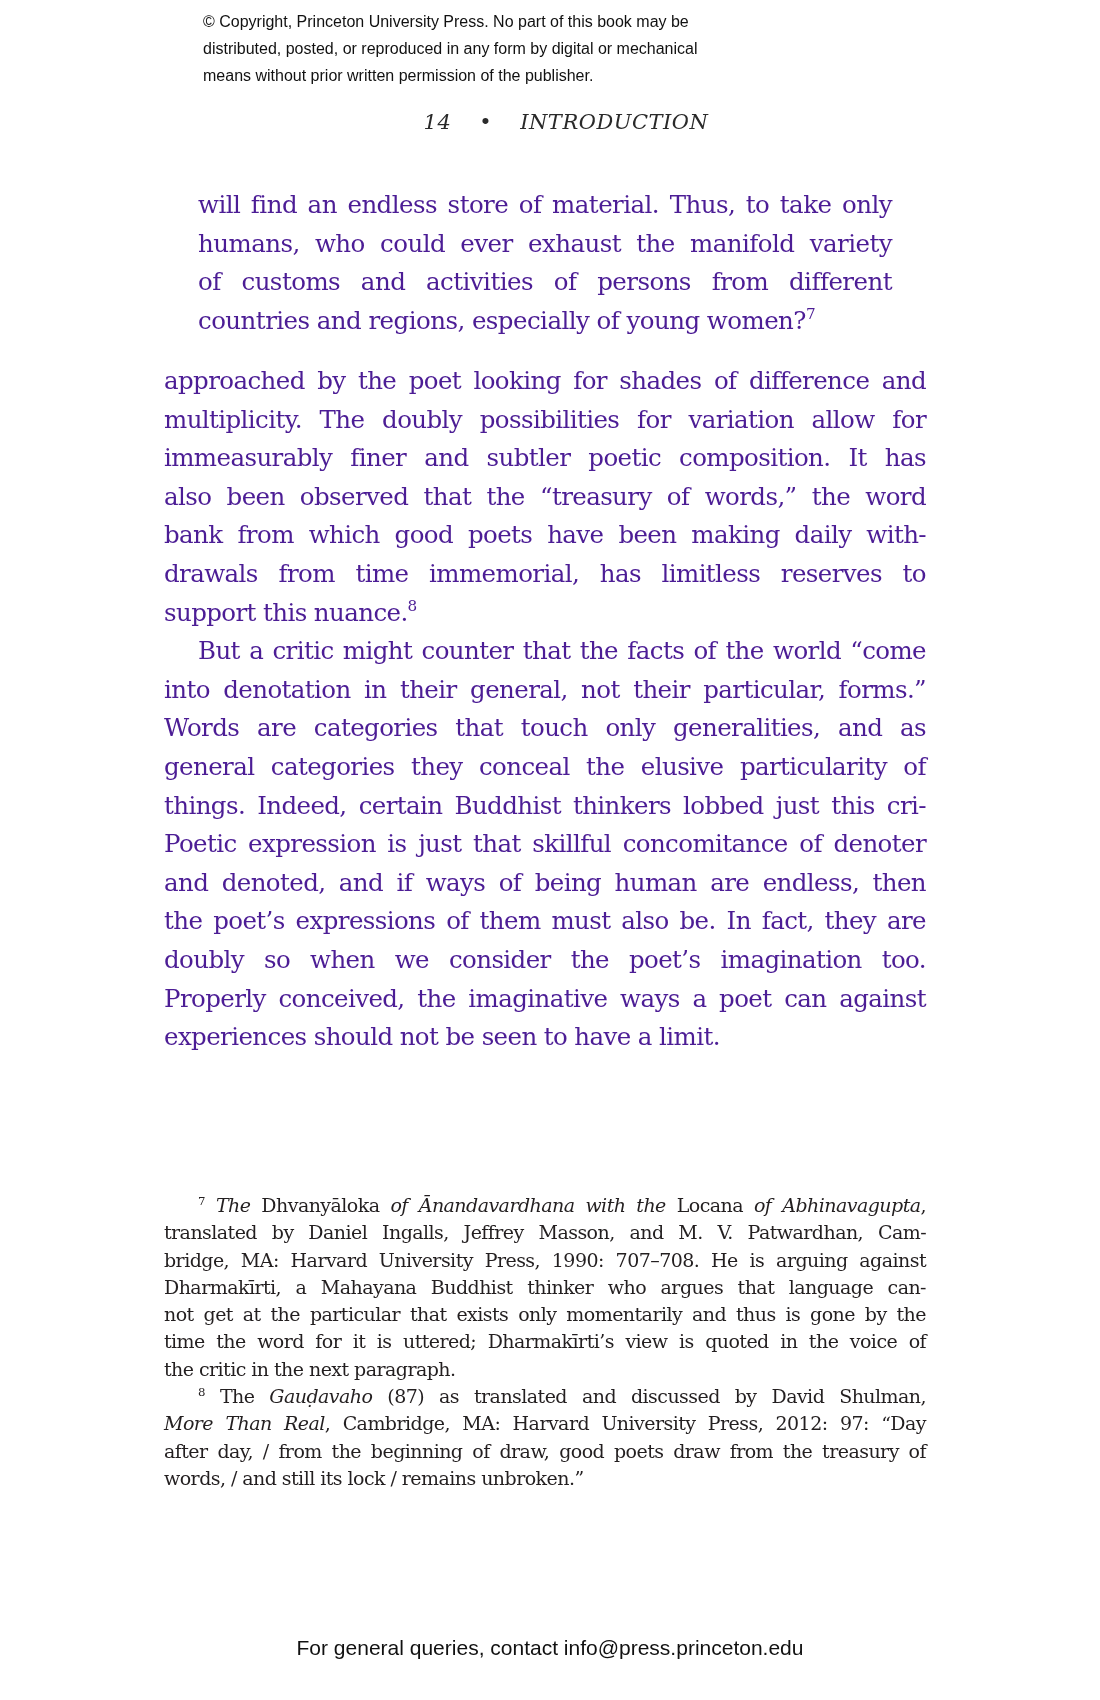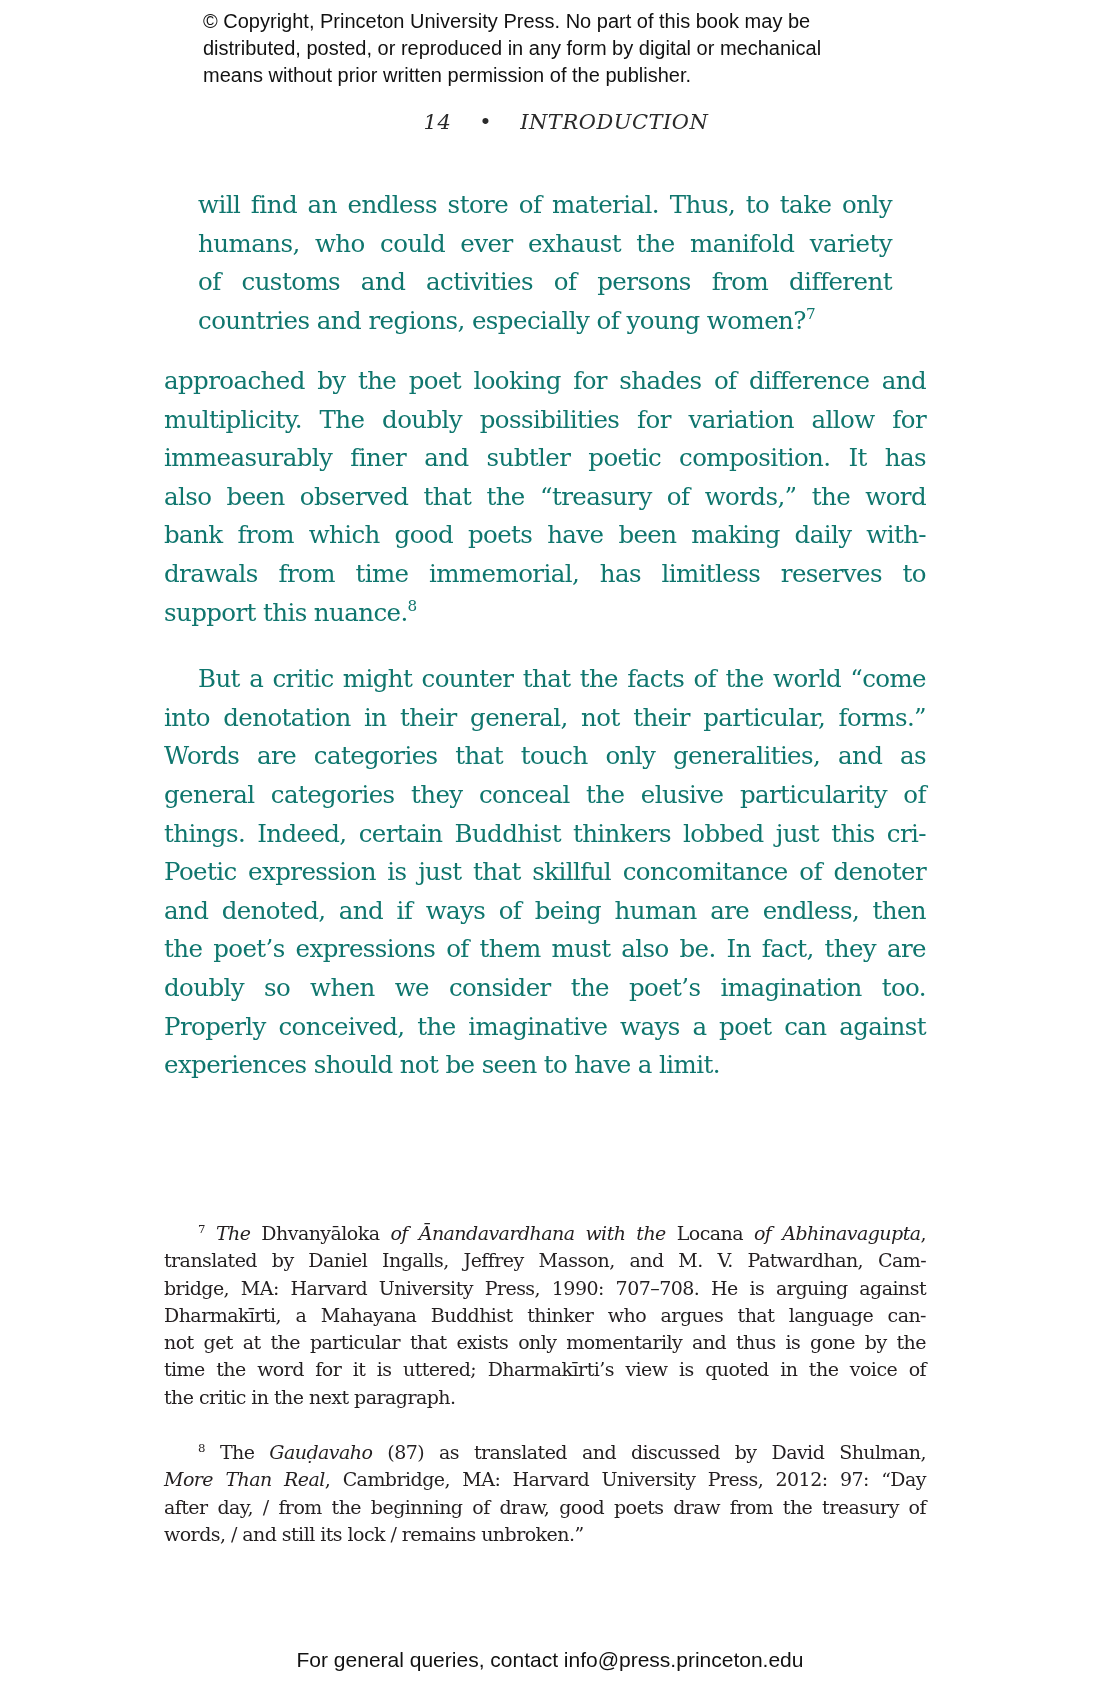--- a/index.html
+++ b/index.html
@@ -13,21 +13,21 @@
     position: relative;
     overflow: hidden;
     color: #231f20;
   }
   .notice {
     position: absolute;
     left: 203px;
     top: 8px;
     width: 700px;
     font-family: "Liberation Sans", sans-serif;
-    font-size: 20px;
+    font-size: 16px;
     line-height: 27px;
     color: #111111;
   }
   .notice div { white-space: nowrap; }
   .running-head {
     position: absolute;
     left: 16px;
     top: 110px;
     width: 1100px;
     text-align: center;
@@ -38,21 +38,21 @@
     color: #2a2a2a;
   }
   .running-head .bullet {
     display: inline-block;
     margin: 0 28px;
     font-style: normal;
   }
   .body-text {
     font-family: "DejaVu Serif", serif;
     font-size: 24px;
-    color: #0f766e;
+    color: #4c1d95;
   }
   .line {
     display: block;
     white-space: nowrap;
     text-align: justify;
     text-align-last: justify;
   }
   .line.last {
     text-align-last: left;
   }
@@ -67,21 +67,21 @@
   }
   .main {
     position: absolute;
     left: 164px;
     top: 362px;
     width: 762px;
     line-height: 38.6px;
     font-size: 24.5px;
     letter-spacing: -0.6px;
   }
-  .indent { padding-left: 34px; margin-top: 28px; }
+  .indent { padding-left: 34px; }
   sup {
     font-size: 0.62em;
     vertical-align: 0;
     position: relative;
     top: -0.6em;
     line-height: 0;
   }
   .notes {
     position: absolute;
     left: 164px;
@@ -96,21 +96,20 @@
   .notes i { font-style: italic; }
   .footer {
     position: absolute;
     left: 0;
     top: 1636px;
     width: 1100px;
     text-align: center;
     font-family: "Liberation Sans", sans-serif;
     font-size: 21px;
     color: #111111;
-    margin-top: 12px;
   }
 </style>
 </head>
 <body>
 
 <div class="notice">
   <div>© Copyright, Princeton University Press. No part of this book may be</div>
   <div>distributed, posted, or reproduced in any form by digital or mechanical</div>
   <div>means without prior written permission of the publisher.</div>
 </div>

